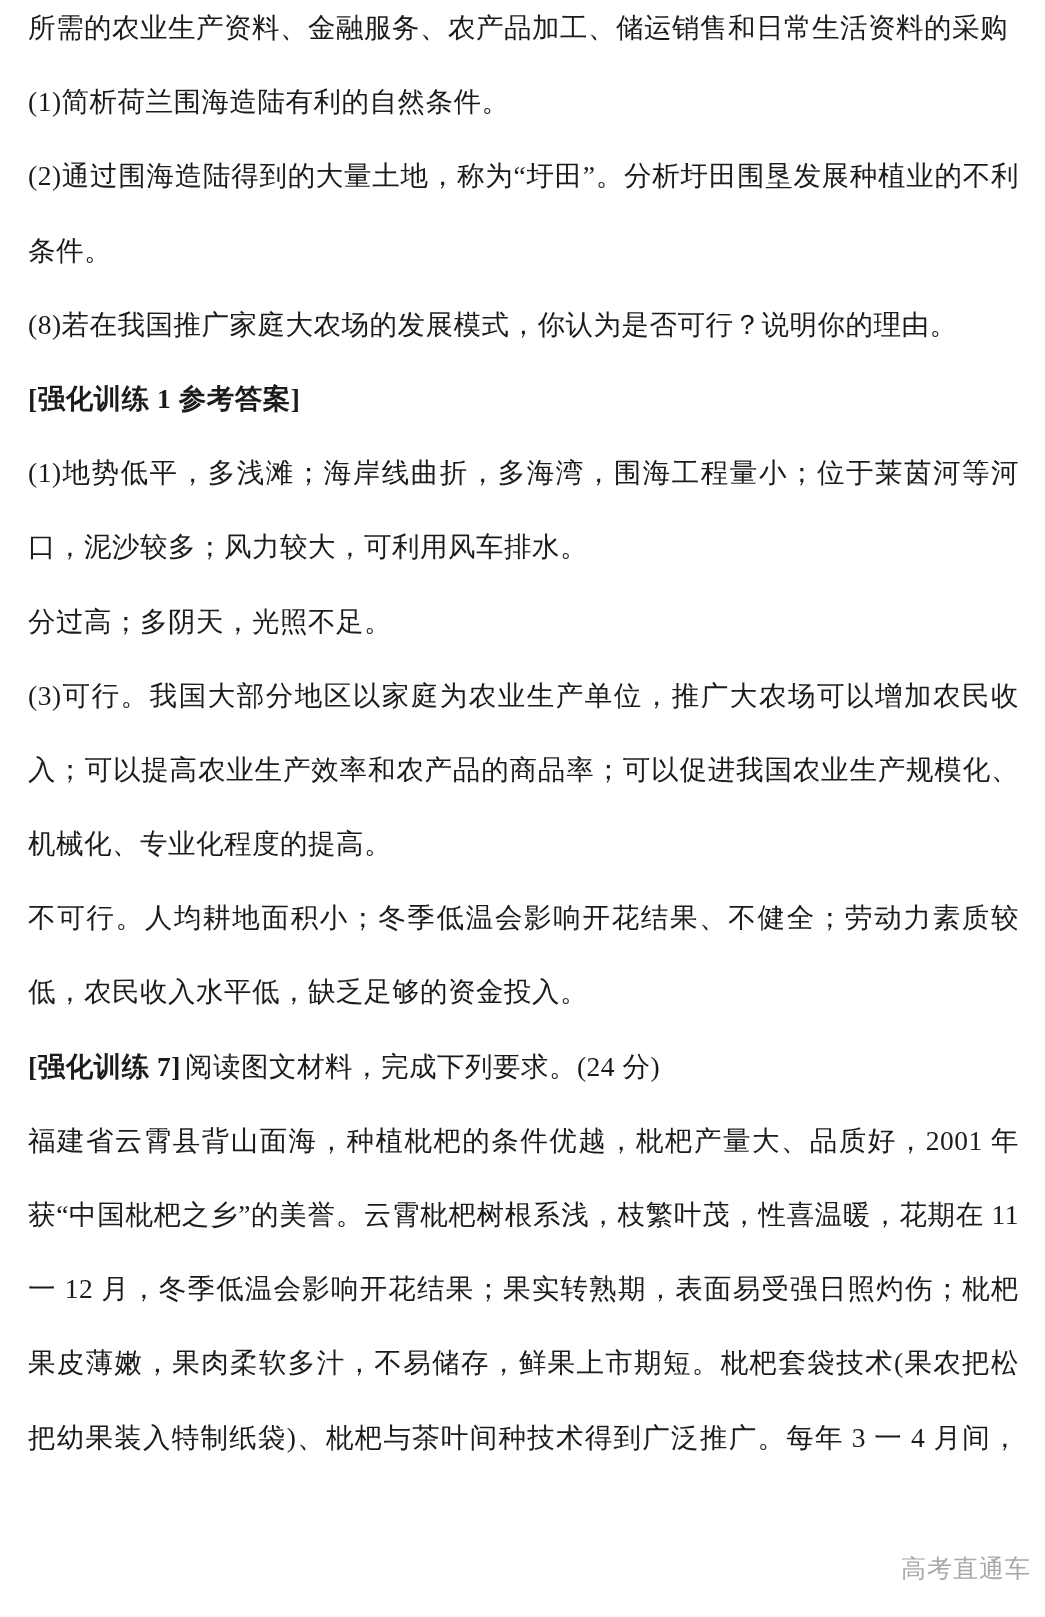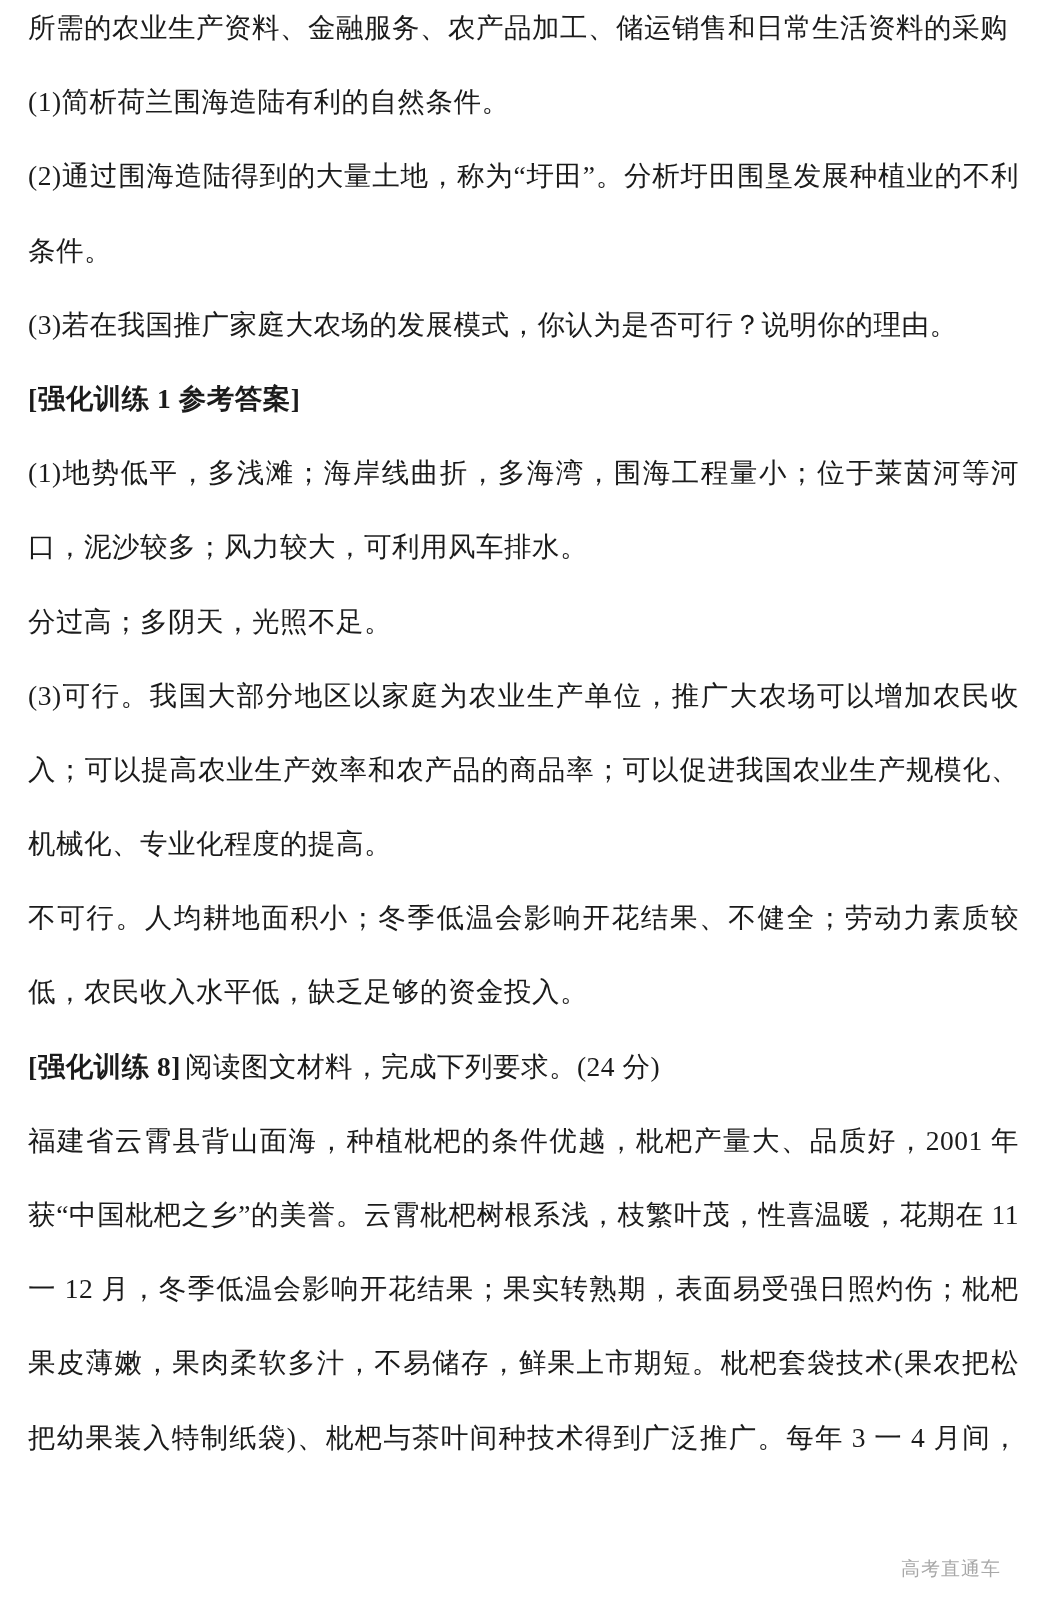--- a/index.html
+++ b/index.html
@@ -31,47 +31,47 @@
     text-align-last:justify;
     text-justify:inter-character;
     overflow:hidden;
   }
   .bold{font-weight:700;}
   .hdr-rest{margin-left:4px;}
   .wm{
     position:absolute;
     left:901px;
     top:1554px;
-    font-size:19px;
+    font-size:25px;
     line-height:30px;
     letter-spacing:1px;
     white-space:nowrap;
     font-weight:400;
   }
 </style>
 </head>
 <body>
 
 <div class="page" style="background: rgb(255, 255, 255); color: rgb(27, 27, 27);">
   <div class="doc">
     <div class="line full">所需的农业生产资料、金融服务、农产品加工、储运销售和日常生活资料的采购，</div>
     <div class="line">(1)简析荷兰围海造陆有利的自然条件。</div>
     <div class="line full">(2)通过围海造陆得到的大量土地，称为“圩田”。分析圩田围垦发展种植业的不利</div>
     <div class="line">条件。</div>
-    <div class="line">(3)若在我国推广家庭大农场的发展模式，你认为是否可行？说明你的理由。</div>
+    <div class="line">(8)若在我国推广家庭大农场的发展模式，你认为是否可行？说明你的理由。</div>
     <div class="line bold">[强化训练 1 参考答案]</div>
     <div class="line full">(1)地势低平，多浅滩；海岸线曲折，多海湾，围海工程量小；位于莱茵河等河</div>
     <div class="line">口，泥沙较多；风力较大，可利用风车排水。</div>
     <div class="line">分过高；多阴天，光照不足。</div>
     <div class="line full">(3)可行。我国大部分地区以家庭为农业生产单位，推广大农场可以增加农民收</div>
     <div class="line full">入；可以提高农业生产效率和农产品的商品率；可以促进我国农业生产规模化、</div>
     <div class="line">机械化、专业化程度的提高。</div>
     <div class="line full">不可行。人均耕地面积小；冬季低温会影响开花结果、不健全；劳动力素质较</div>
     <div class="line">低，农民收入水平低，缺乏足够的资金投入。</div>
-    <div class="line"><span class="bold">[强化训练 8]</span><span class="hdr-rest">阅读图文材料，完成下列要求。(24 分)</span></div>
+    <div class="line"><span class="bold">[强化训练 7]</span><span class="hdr-rest">阅读图文材料，完成下列要求。(24 分)</span></div>
     <div class="line full">福建省云霄县背山面海，种植枇杷的条件优越，枇杷产量大、品质好，2001 年</div>
     <div class="line full">获“中国枇杷之乡”的美誉。云霄枇杷树根系浅，枝繁叶茂，性喜温暖，花期在 11</div>
     <div class="line full">一 12 月，冬季低温会影响开花结果；果实转熟期，表面易受强日照灼伤；枇杷</div>
     <div class="line full">果皮薄嫩，果肉柔软多汁，不易储存，鲜果上市期短。枇杷套袋技术(果农把松</div>
     <div class="line full">把幼果装入特制纸袋)、枇杷与茶叶间种技术得到广泛推广。每年 3 一 4 月间，</div>
   </div>
 
   <div class="wm" style="color: rgb(168, 168, 168);">高考直通车</div>
 </div>
 

